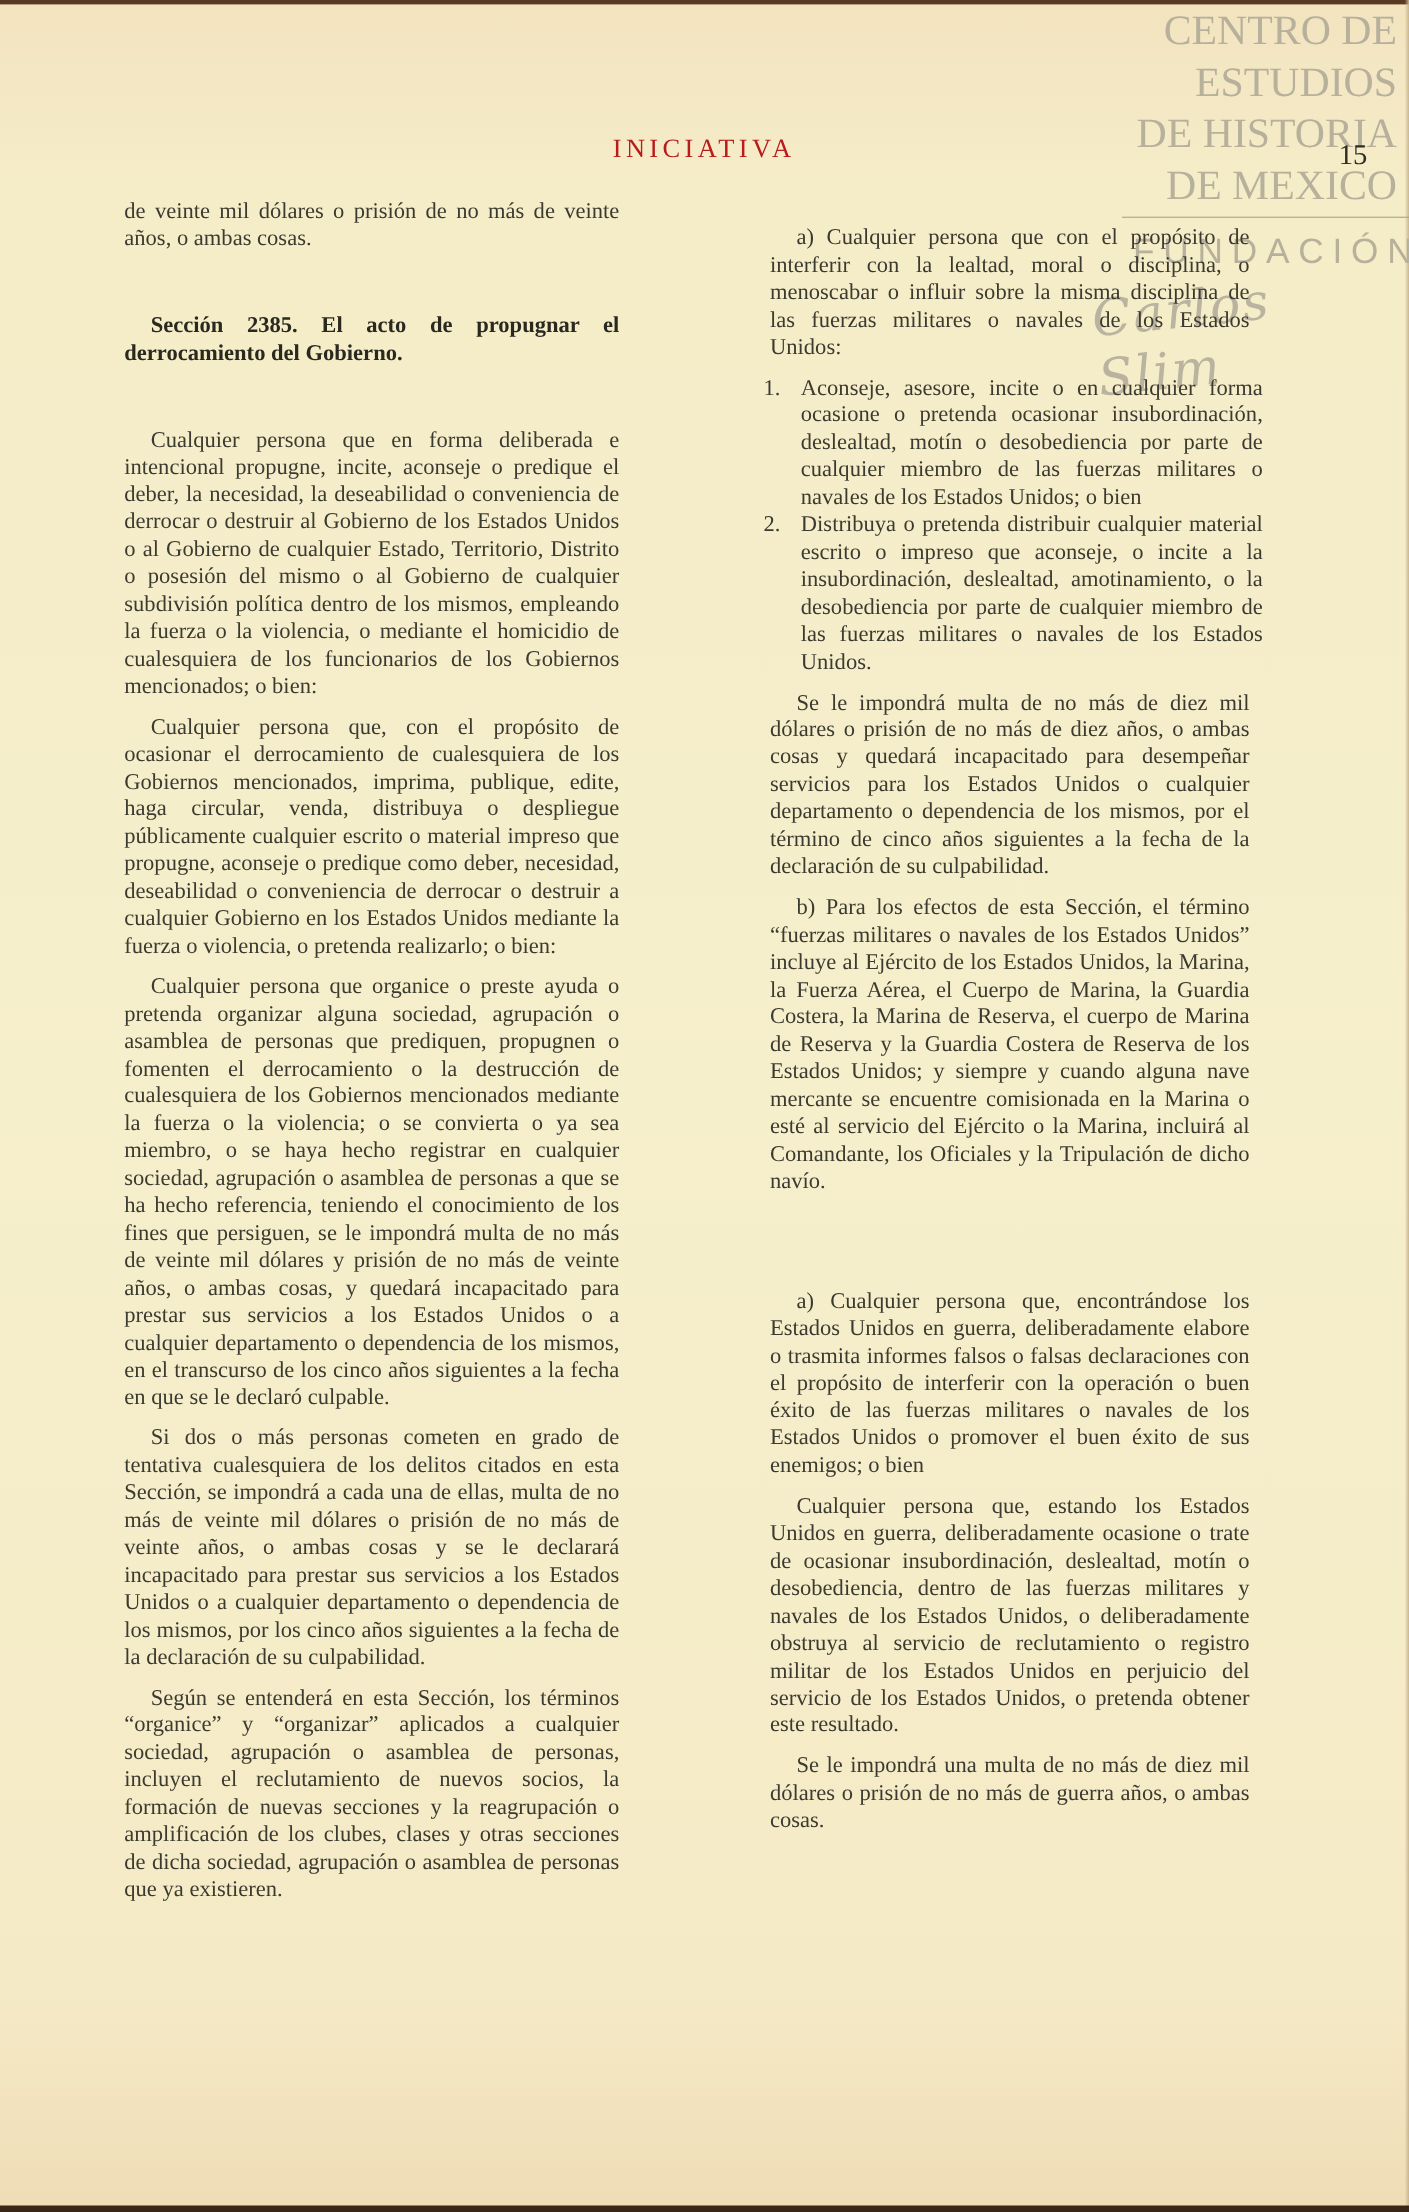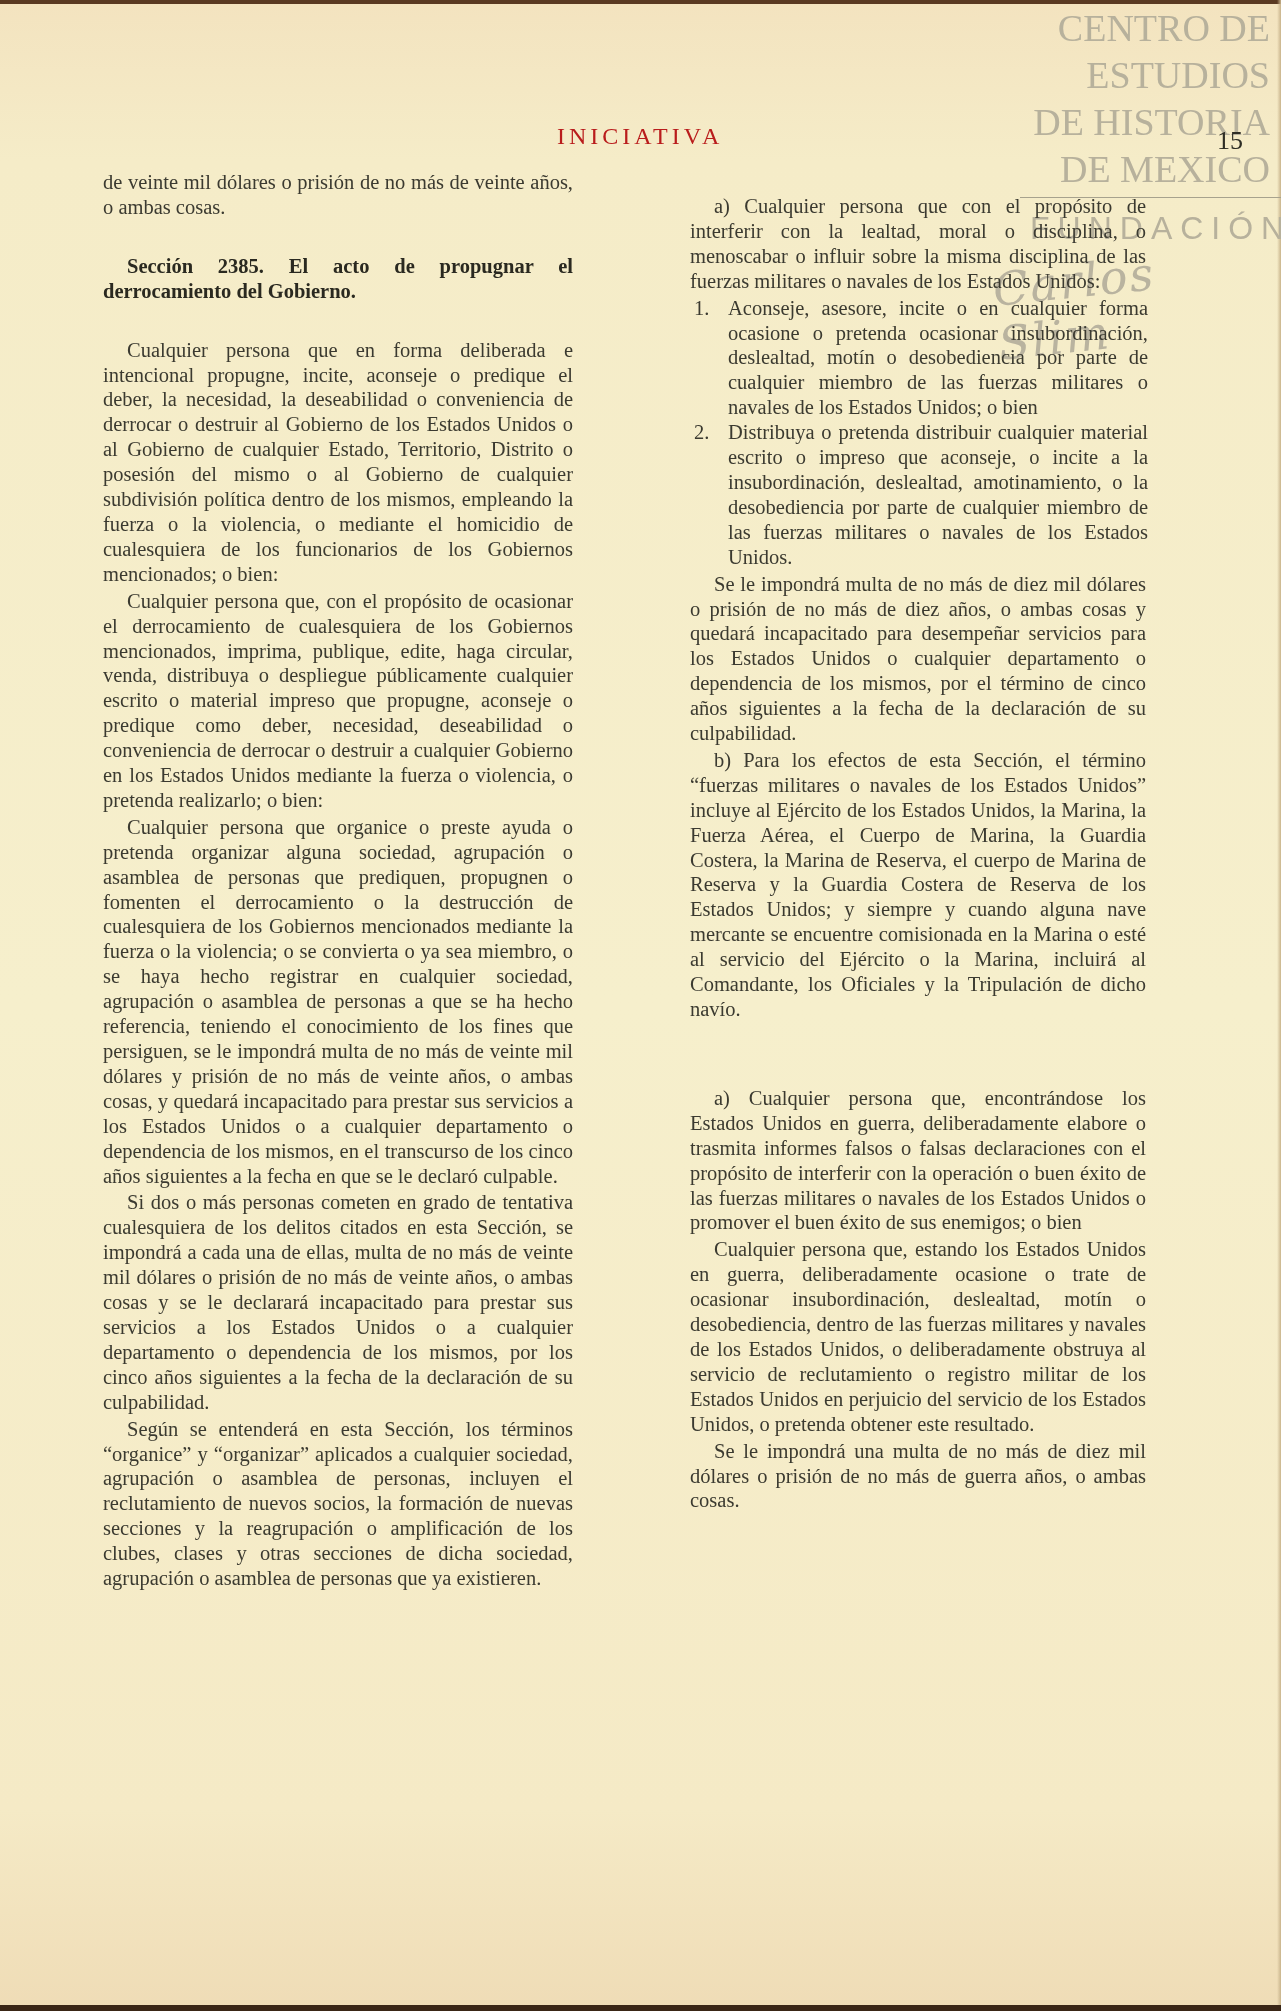--- a/index.html
+++ b/index.html
@@ -16,21 +16,21 @@
     position: absolute; left: 557px; top: 113px; font-size: 24px; letter-spacing: 4px; color: #b91c1c; margin-top: 10px;
   }
   .page-number { position: absolute; left: 1193px; top: 126px; font-size: 26px; color: #2e2d25; margin-left: 24px; }
   .wm-line { position: absolute; left: 1020px; width: 250px; text-align: right; font-size: 38px; line-height: 40px; font-family: "Liberation Serif", serif; color: #b7b19c; }
   .wm-rule { position: absolute; left: 1020px; top: 197px; width: 261px; height: 1px; background: #a7a28d; }
   .wm-fund { position: absolute; left: 1030px; top: 210px; font-size: 32px; letter-spacing: 8px; color: #b7b19c; font-family: "Liberation Sans", sans-serif; }
   .wm-sign { position: absolute; left: 995px; top: 248px; font-size: 46px; font-style: italic; color: #b9b39f; font-family: "DejaVu Serif", serif; transform: rotate(-6deg); letter-spacing: 2px; }
   .column { position: absolute; font-size: 20.5px; line-height: 24.9px; text-align: justify; }
   .col-left { left: 101px; top: 168px; width: 474px; }
   .col-right { left: 688px; top: 168px; width: 460px; }
-  p { margin: 2px; }
+  p { margin: 12px; }
   .indent { text-indent: 24px; }
   .heading { font-weight: bold; color: #2a2920; text-indent: 24px; }
   .gap-s { height: 24px; }
   .gap-m { height: 30px; }
   .list-item { display: flex; }
   .list-num { width: 34px; flex: 0 0 34px; text-align: left; padding-left: 0; }
   .list-text { flex: 1; text-align: justify; }
 </style>
 </head>
 <body>

